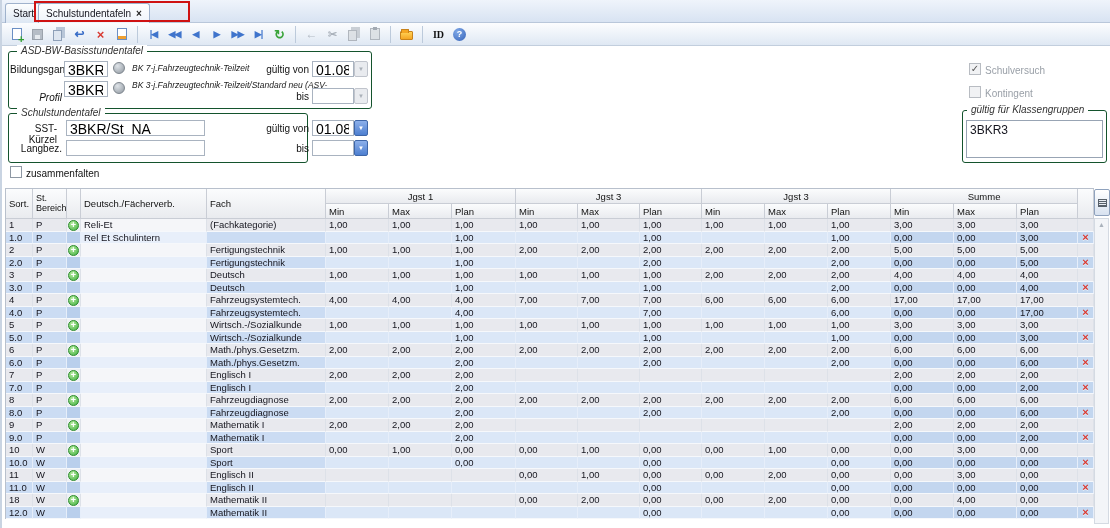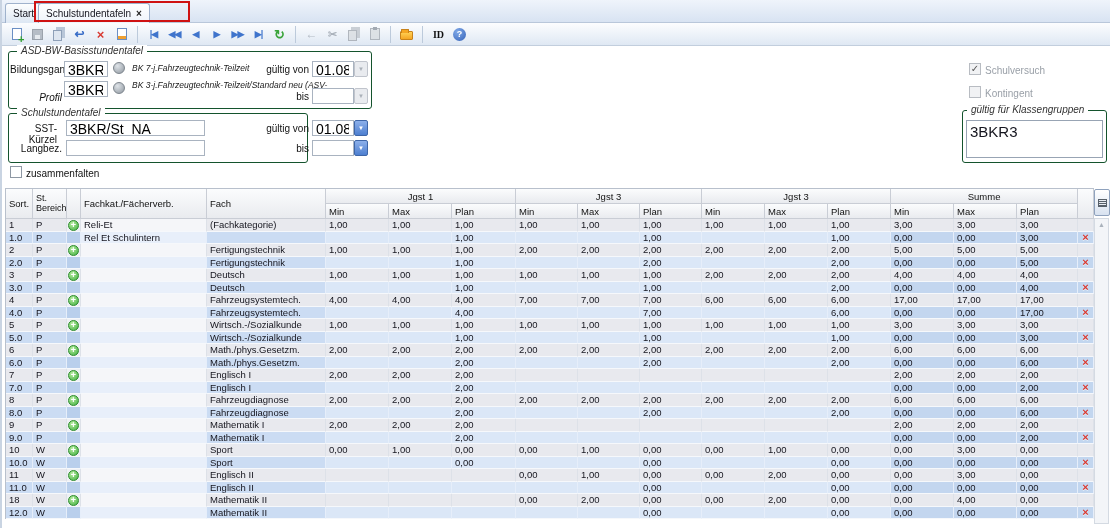--- a/index.html
+++ b/index.html
@@ -61,21 +61,21 @@
             padding:2px 4px 0 3px; font-family:"Liberation Sans",sans-serif; }
   .desc { position:absolute; font-style:italic; font-size:8.5px; color:#222; line-height:1.15; }
   .sphere { position:absolute; width:12px; height:12px; border-radius:50%; border:1px solid #7e868e;
             background:radial-gradient(circle at 35% 30%, #dfe4e9, #8f979f); }
   .combo-btn { position:absolute; width:14px; height:16px; border:1px solid #3e66a8; border-radius:2px;
                background:linear-gradient(#8cb0ea,#4d7fd0); color:#fff; font-size:6px; text-align:center; line-height:15px; }
   .combo-btn.dis { border-color:#c0c4cc; background:#e9ebef; color:#aab0b8; }
   .cb { position:absolute; width:12px; height:12px; border:1px solid #8e98a4; background:#fff; font-size:10px;
         line-height:10px; text-align:center; color:#555; }
   .cb.dis { background:#f1f2f4; border-color:#b8bcc2; }
-  .listbox { position:absolute; border:1px solid #98a4b4; background:#fff; padding:2px 3px; font-size:15px; }
+  .listbox { position:absolute; border:1px solid #98a4b4; background:#fff; padding:2px 3px; font-size:12px; }
 
   
   .grid-wrap { position:absolute; left:3px; top:188px; }
   table { border-collapse:separate; border-spacing:0; table-layout:fixed; width:1088px;
           border-top:1px solid #b8c0cc; border-left:1px solid #b8c0cc; }
   th { background:linear-gradient(#fbfcfd,#e9ebef); border-right:1px solid #c9cdd5; border-bottom:1px solid #c9cdd5;
        font-weight:normal; font-size:9.5px; text-align:left; padding:0 3px; height:15px; color:#111; }
   th.grp { text-align:center; }
   th.hber { font-size:9px; line-height:1.1; padding-top:1px; }
   td { height:11.75px; line-height:11px; font-size:9.5px; padding:0 0 0 3px; overflow:hidden; white-space:nowrap;
@@ -251,21 +251,21 @@
       <col style="width:63px">
         <col style="width:63px">
         <col style="width:61px">
       <col style="width:16px">
     </colgroup>
     <thead>
       <tr>
         <th rowspan="2">Sort.</th>
         <th rowspan="2" class="hber">St. Bereich</th>
         <th rowspan="2"></th>
-        <th rowspan="2">Fachkat./Fächerverb.</th>
+        <th rowspan="2">Deutsch./Fächerverb.</th>
         <th rowspan="2">Fach</th>
         <th colspan="3" class="grp">Jgst 1</th>
         <th colspan="3" class="grp">Jgst 3</th>
         <th colspan="3" class="grp">Jgst 3</th>
         <th colspan="3" class="grp">Summe</th>
         <th rowspan="2"></th>
       </tr>
       <tr>
         <th>Min</th>
         <th>Max</th>

